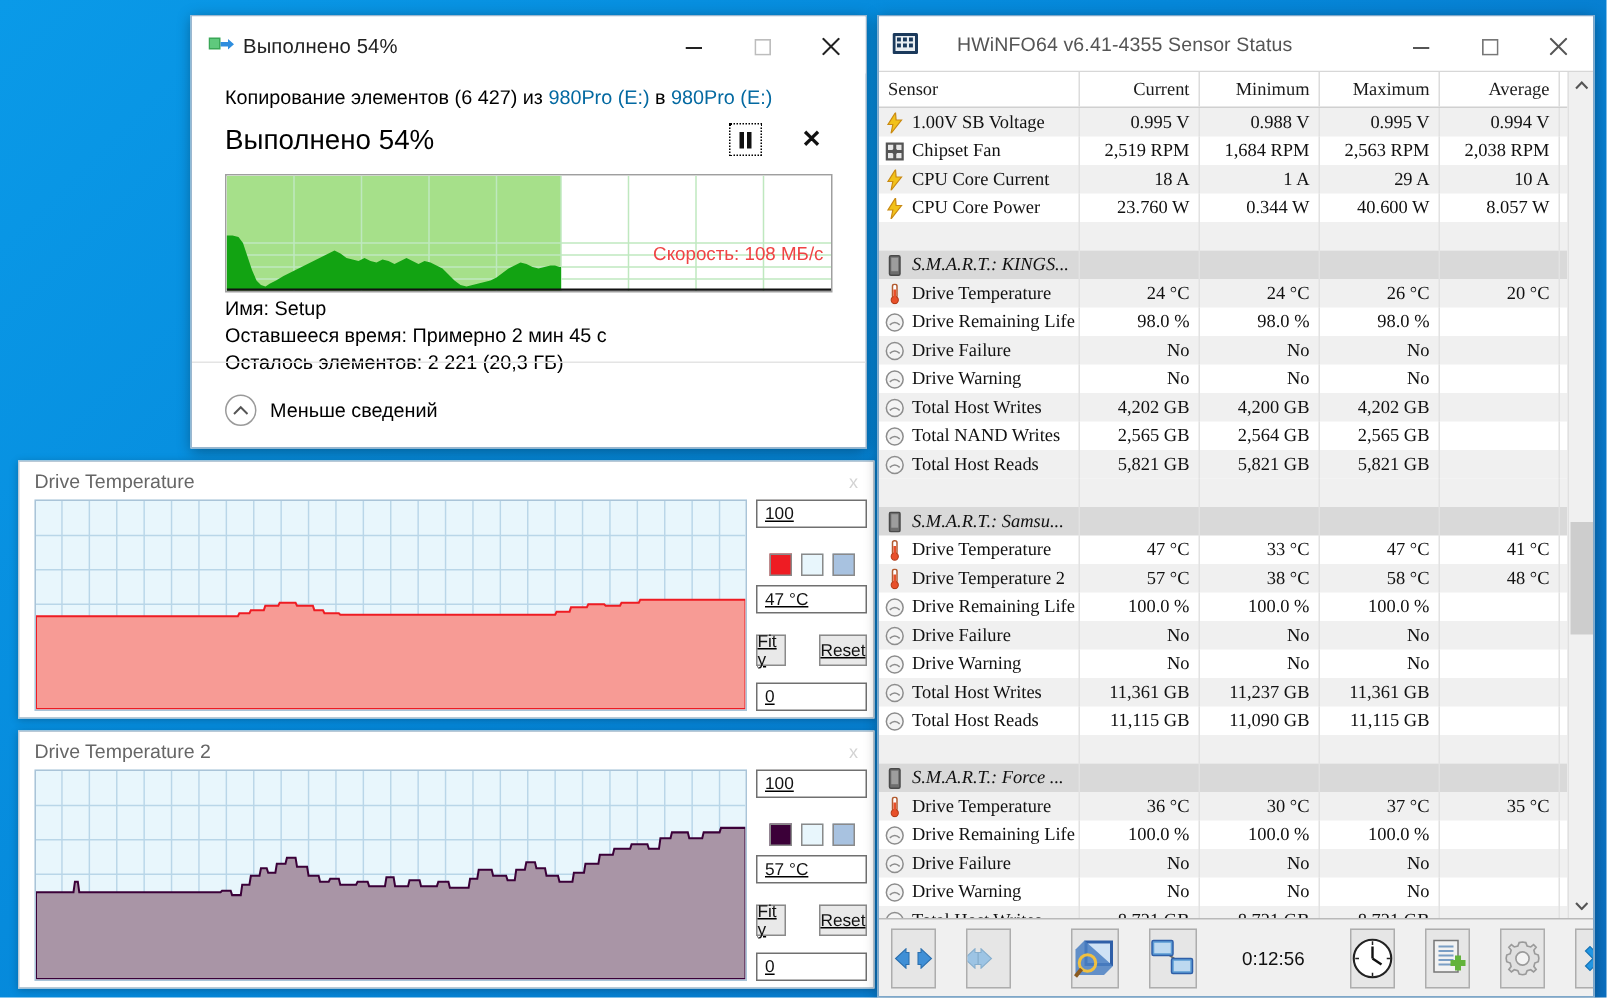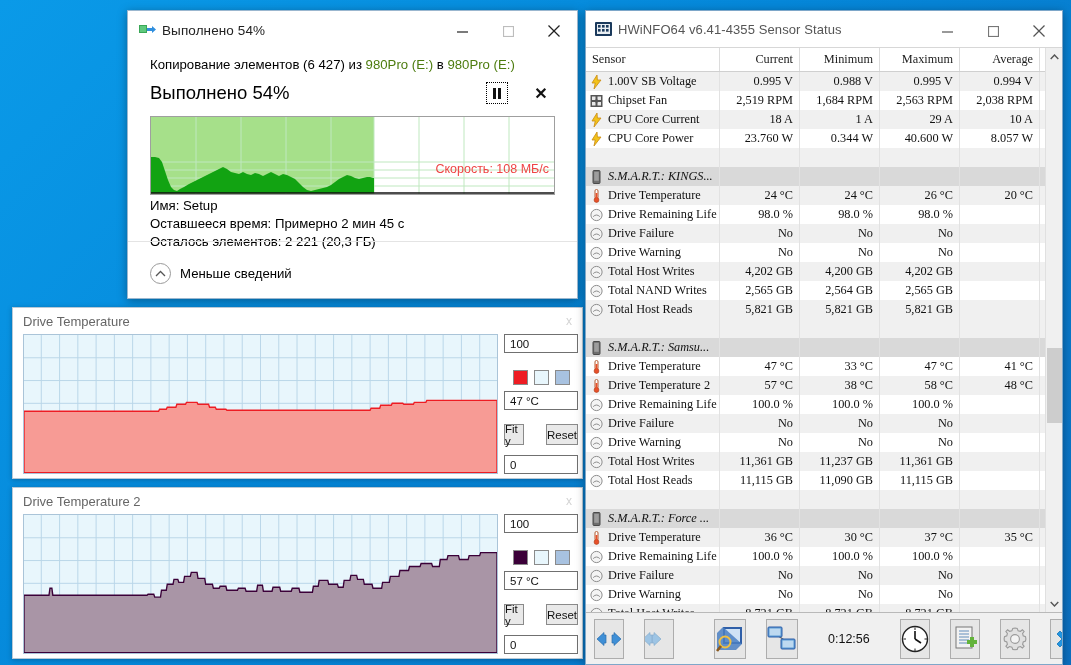--- a/index.html
+++ b/index.html
@@ -33,21 +33,21 @@
 
   
   #copy-dialog { left:127px; top:10px; width:451px; height:289px; }
   #copy-dialog .titlebar { height:38px; }
   #copy-dialog .title-text { font-size:13.5px; color:#222; margin-left:34px; }
   .copy-icon {
     position:absolute; left:11px; top:12px; width:17px; height:14px;
   }
   .copy-body { padding:2px 22px 0 22px; }
   .copy-line1 { font-size:13.2px; color:#000; margin-top:6px; }
-  .copy-line1 .drv { color:#4d7c0f; }
+  .copy-line1 .drv { color:#0369a1; }
   .copy-head {
     display:flex; align-items:center; margin-top:6px; height:30px;
   }
   .copy-head .big { font-size:18.5px; color:#000; flex:1; }
   .pause-btn {
     width:22px; height:22px; border:1px dotted #000; display:flex;
     align-items:center; justify-content:center; margin-right:22px;
   }
   .pause-btn i { display:block; width:8px; height:11px;
      border-left:3px solid #111; border-right:3px solid #111; }
@@ -72,21 +72,21 @@
   .chev-circle {
     width:21px; height:21px; border-radius:50%; border:1px solid #9a9a9a;
     display:flex; align-items:center; justify-content:center; margin-right:9px;
   }
   .less-row span { font-size:13.2px; color:#000; }
 
   
   #hwinfo { left:585px; top:10px; width:478px; height:655px;
             border:1px solid #7ea7c9; display:flex; flex-direction:column; }
   #hwinfo .titlebar { height:36px; flex:0 0 36px; }
-  #hwinfo .title-text { margin-left:32px; color:#555; font-size:13px;}
+  #hwinfo .title-text { margin-left:52px; color:#555; font-size:13px;}
   .hw-icon { position:absolute; left:9px; top:10px; width:17px; height:16px; }
   .hw-body { flex:1; display:flex; flex-direction:column; overflow:hidden;
              border-top:1px solid #d7d7d7; }
   .hw-table-area { flex:1; display:flex; overflow:hidden; background:#fff; }
   .hw-table { flex:1; display:flex; flex-direction:column;font-family:Liberation Serif, serif; }
   .hw-head { display:flex; height:24px; background:#fff;
              border-bottom:1px solid #d0d0d0; }
   .hw-head div {
     font-size:12.3px; color:#1b1b1b; display:flex; align-items:center;
     border-right:1px solid #dcdcdc; padding:0 6px;
@@ -130,21 +130,21 @@
             box-shadow:0 1px 5px rgba(0,0,0,.25); display:flex; flex-direction:column; }
   #gpanel1 { left:12px; top:307px; width:571px; height:172px; }
   #gpanel2 { left:12px; top:487px; width:571px; height:172px; }
   .gp-title { height:27px; display:flex; align-items:center;
               font-size:13px; color:#666; padding-left:10px; position:relative; }
   .gp-close { position:absolute; right:10px; top:6px; font-size:12px; color:#d3d3d3; }
   .gp-main { flex:1; display:flex; padding:0 4px 4px 10px; }
   .gp-chart { flex:1; border:1px solid #aac4d8; position:relative; overflow:hidden;
               background:#eaf6fc; }
   .gp-side { width:74px; margin-left:6px; display:flex; flex-direction:column;
-             align-items:stretch; }
+             align-items:stretch;text-decoration:underline; }
   .gp-box { border:1px solid #707070; background:#fff; font-size:11.5px;
             color:#111; height:19px; display:flex; align-items:center; padding-left:5px; }
   .gp-swatches { display:flex; gap:6px; justify-content:center; margin:17px 0 6px 0; }
   .sw { width:15px; height:15px; border:1px solid #8a8a8a; }
   .gp-btnrow { display:flex; gap:22px; margin-top:14px; }
   .gp-btn { flex:1; height:21px; background:#e9e9e9; border:1px solid #8a8a8a;
             font-size:11.5px; color:#111; display:flex; align-items:center;
             justify-content:center; }
   .spacer { flex:1; }
 </style>

